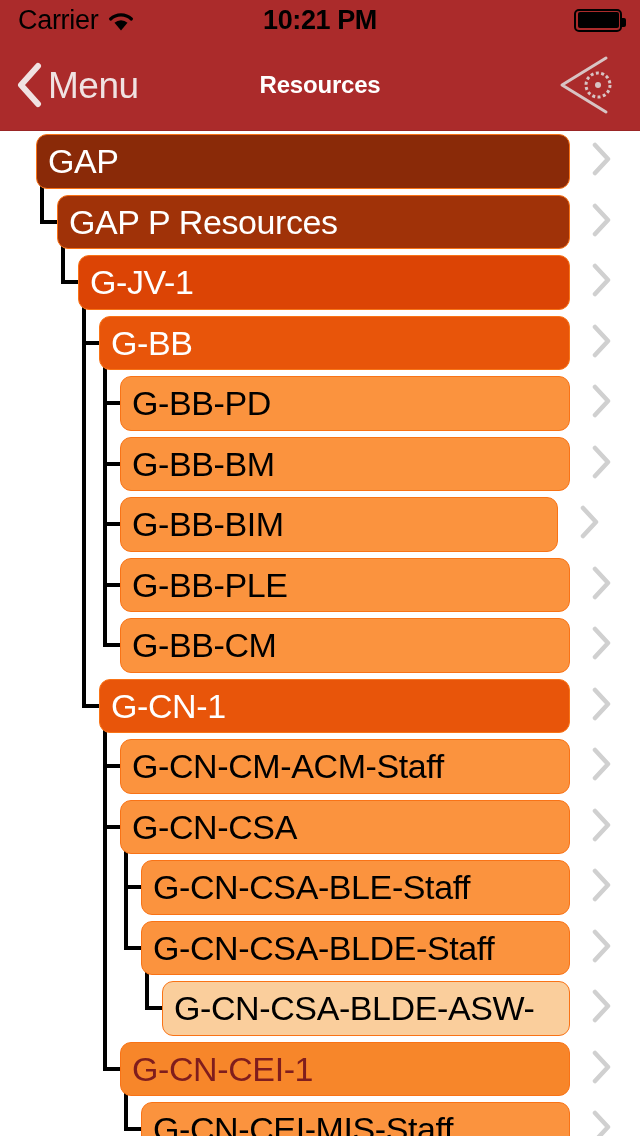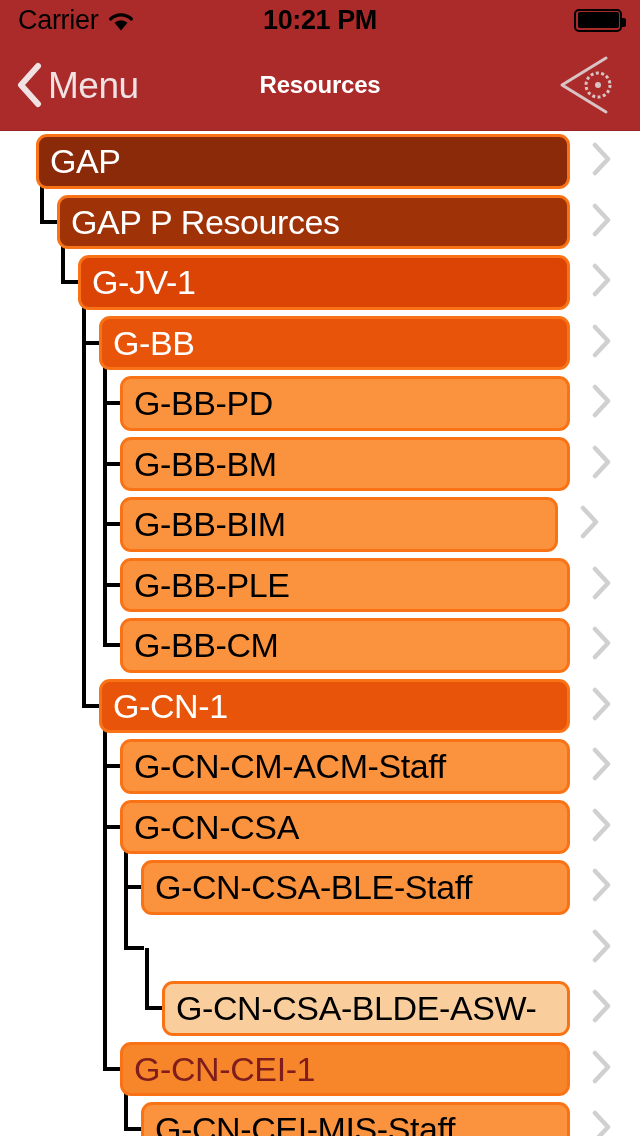--- a/index.html
+++ b/index.html
@@ -138,21 +138,21 @@
   }
   .row {
     position: relative;
     height: 60.5px;
   }
   .bar {
     position: absolute;
     top: 3px;
     bottom: 3px;
     right: 70px;
-    border: 3px solid #f97316;
+    border: 1px solid #f97316;
     border-radius: 11px;
     display: flex;
     align-items: center;
     padding-left: 11px;
     overflow: hidden;
     white-space: nowrap;
     cursor: pointer;
     z-index: 3;
   }
   .bar-label {
@@ -347,20 +347,23 @@
       </div>
       <div class="row" style="position: absolute; left: 0px; right: 0px; top: 726px; height: 60.5px;">
         <div class="bar" style="left: 141px; background: rgb(251, 147, 62);">
           <span class="bar-label" style="color: rgb(0, 0, 0);">G-CN-CSA-BLE-Staff</span>
         </div>
         <div class="chev"><svg width="20" height="34" viewBox="0 0 20 34">
             <path d="M3 3 L16 17 L3 31" stroke="#D0D0D0" stroke-width="4.5" fill="none" stroke-linecap="round" stroke-linejoin="round"></path>
           </svg></div>
       </div>
       <div class="row" style="position: absolute; left: 0px; right: 0px; top: 786.5px; height: 60.5px;">
+        <div class="bar" style="left: 141px; background: rgb(251, 147, 62);">
+          <span class="bar-label" style="color: rgb(0, 0, 0);">G-CN-CSA-BLDE-Staff</span>
+        </div>
         <div class="chev"><svg width="20" height="34" viewBox="0 0 20 34">
             <path d="M3 3 L16 17 L3 31" stroke="#D0D0D0" stroke-width="4.5" fill="none" stroke-linecap="round" stroke-linejoin="round"></path>
           </svg></div>
       </div>
       <div class="row" style="position: absolute; left: 0px; right: 0px; top: 847px; height: 60.5px;">
         <div class="bar" style="left: 162px; background: rgb(250, 206, 156);">
           <span class="bar-label" style="color: rgb(0, 0, 0);">G-CN-CSA-BLDE-ASW-</span>
         </div>
         <div class="chev"><svg width="20" height="34" viewBox="0 0 20 34">
             <path d="M3 3 L16 17 L3 31" stroke="#D0D0D0" stroke-width="4.5" fill="none" stroke-linecap="round" stroke-linejoin="round"></path>

